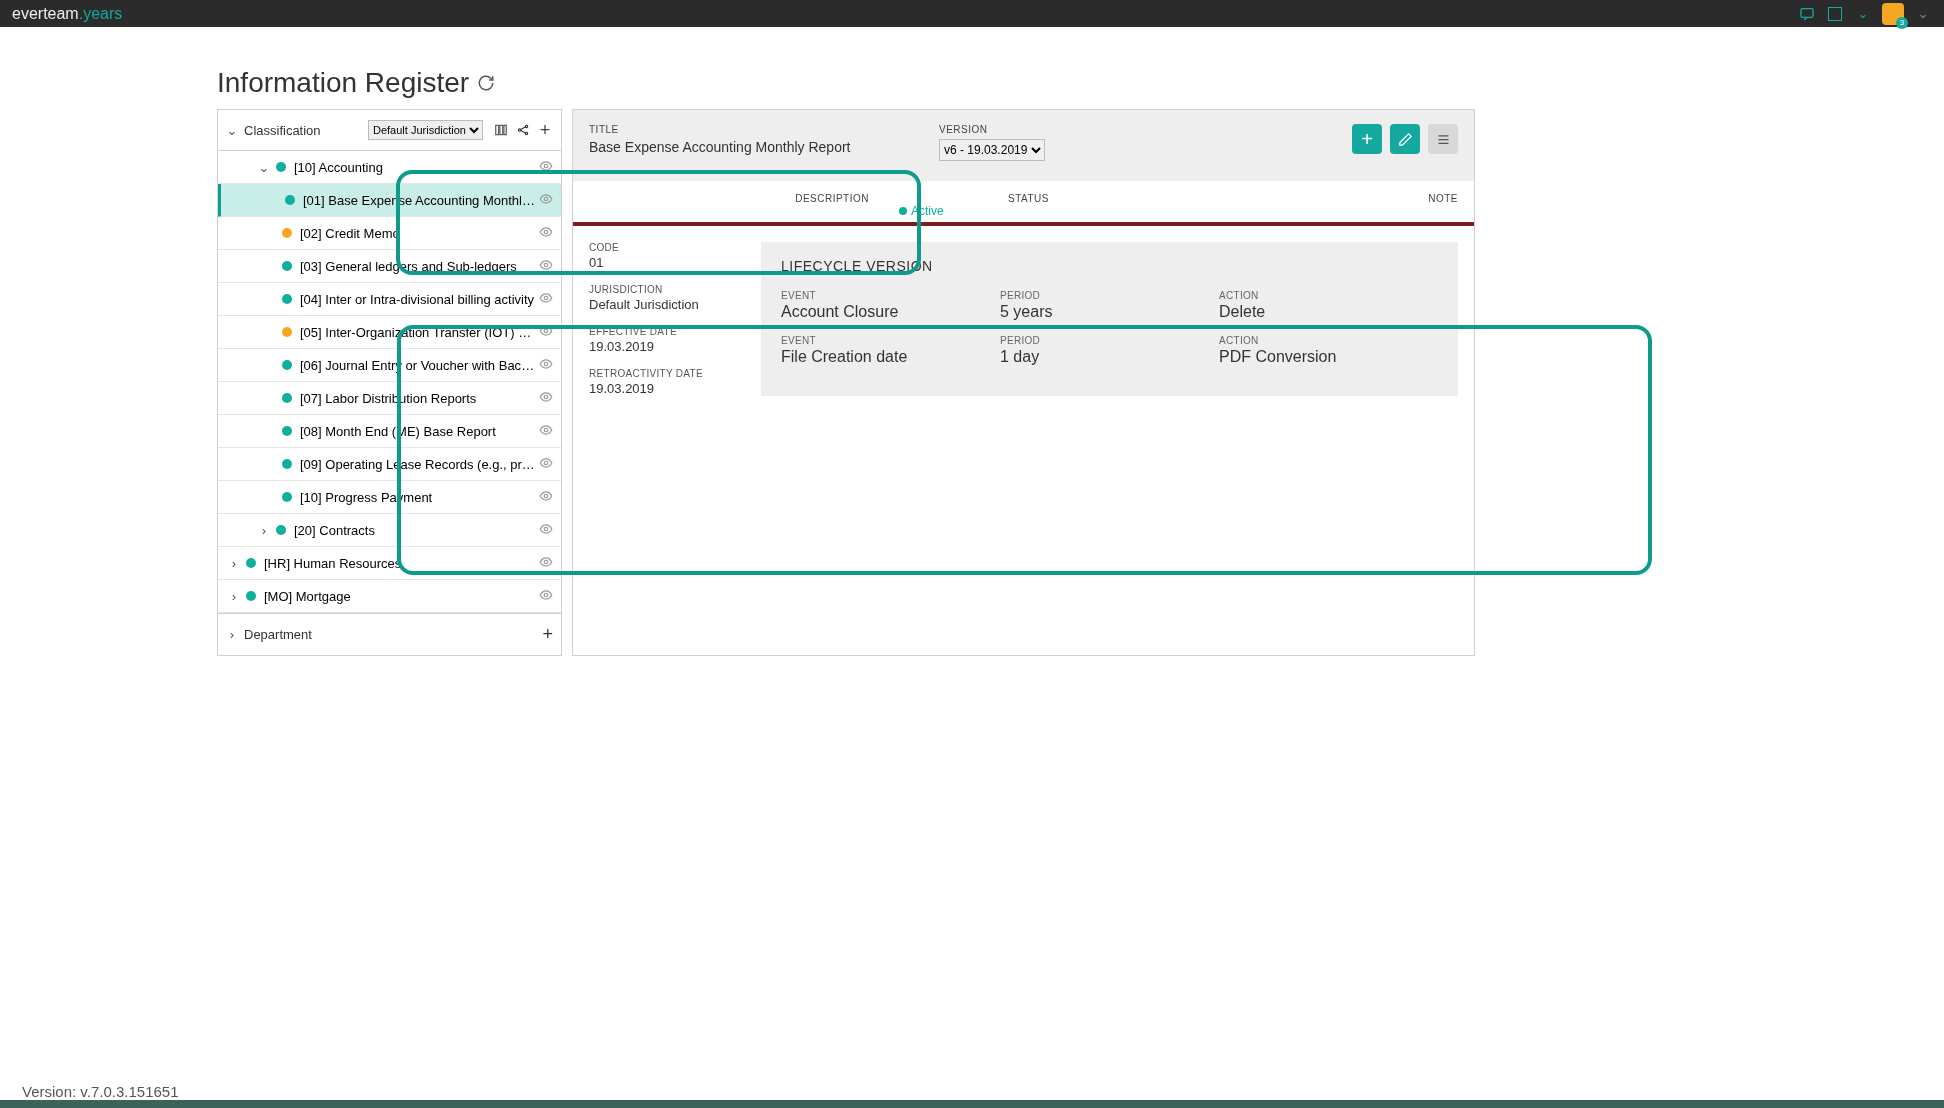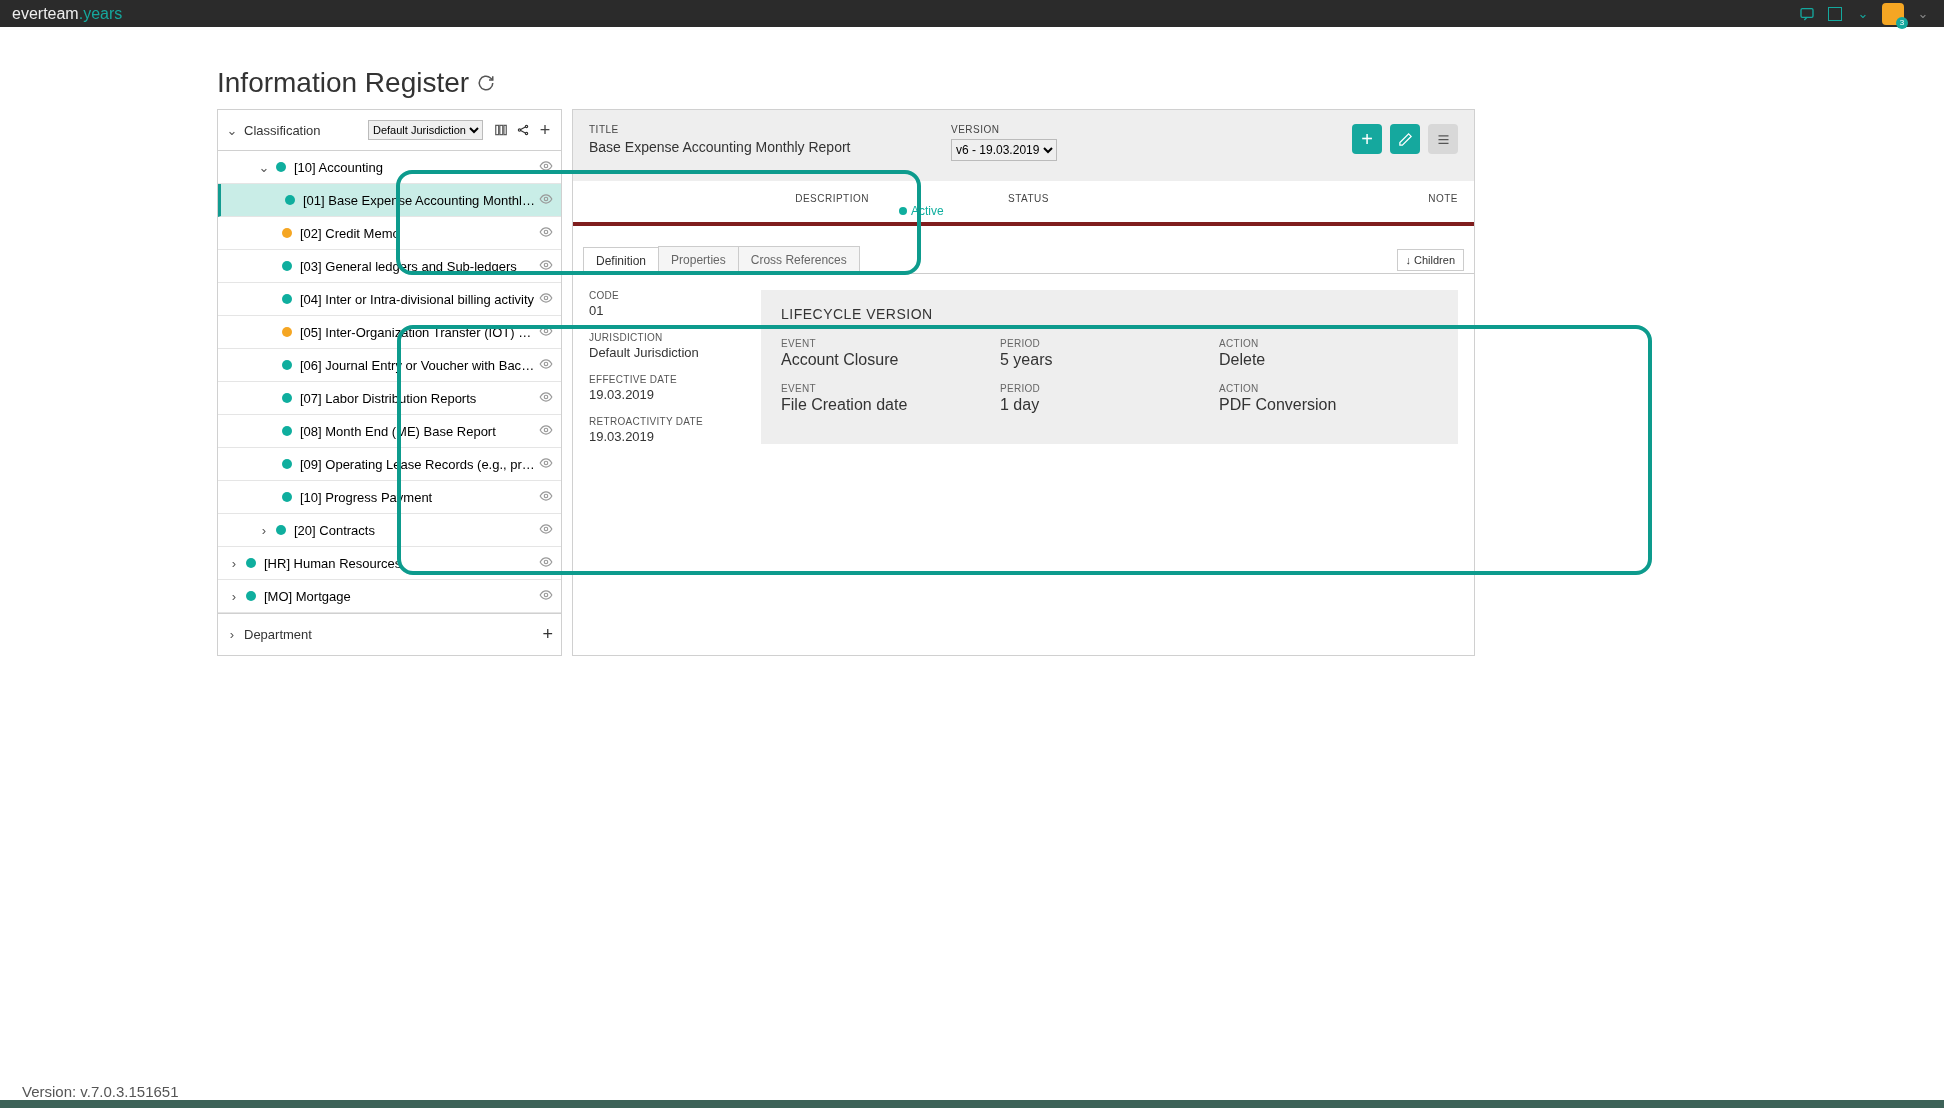--- a/index.html
+++ b/index.html
@@ -30,21 +30,21 @@
 .tree-row { display:flex; align-items:center; padding:8px 6px; border-bottom:1px solid #e5e5e5; cursor:pointer; position:relative;}
 .tree-row.selected { background:#c9ede7; border-left:3px solid #129b90;}
 .tree-row .dot { width:10px; height:10px; border-radius:50%; margin-right:8px; flex-shrink:0;}
 .dot.green{ background:#0fae9e;} .dot.orange{ background:#f5a623;}
 .tree-row .lbl { flex:1; font-size:13px; color:#000000; white-space:nowrap; overflow:hidden; text-overflow:ellipsis;}
 .tree-row .eye { width:16px; height:16px; color:#999; margin-left:4px;}
 .indent-0{ padding-left:10px;} .indent-1{ padding-left:40px;} .indent-2{ padding-left:64px;}
 .dept-row { display:flex; align-items:center; padding:10px 8px; border-top:1px solid #d0d0d0;}
 .plus-sm{ margin-left:auto; font-size:18px; color:#333;}
 .right { flex:1; border:1px solid #d0d0d0; background:#fff;}
-.right-header { background:#eee; padding:14px 16px 20px 16px; display:flex; align-items:flex-start; gap:32px;}
+.right-header { background:#eee; padding:14px 16px 20px 16px; display:flex; align-items:flex-start; gap:20px;}
 .field-group { display:flex; flex-direction:column; gap:4px;}
 .field-label { font-size:10px; letter-spacing:0.5px; color:#444;}
 .field-value { font-size:14px; color:#333;}
 select.version { border:1px solid #bbb; font-size:12px; height:22px;}
 .right-actions { margin-left:auto; display:flex; gap:8px;}
 .act-btn { width:30px; height:30px; border-radius:4px; display:flex; align-items:center; justify-content:center; cursor:pointer;}
 .act-btn.green{ background:#15a89e; color:#fff;}
 .act-btn.grey{ background:#d8d8d8; color:#555;}
 .cols { display:flex; padding:12px 16px 4px; gap:30px; border-bottom:4px solid #7f1d1d;text-align:right;}
 .col-h { font-size:10px; color:#444; letter-spacing:0.5px;}
@@ -321,26 +321,20 @@
           <div class="status-val">
               <span class="dot green" style="width:8px;height:8px;border-radius:50%;"></span>
               <span>Active</span>
             </div>
         </div>
         <div class="col-note">
             <div class="col-h">NOTE</div>
           </div>
       </div>
 
-      <div class="tabs">
-        <div class="tab active">Definition</div>
-        <div class="tab">Properties</div>
-        <div class="tab">Cross References</div>
-        <div class="children-btn">↓ <span>Children</span></div>
-      </div>
 
       <div class="detail-body">
         <div class="meta-left">
           <div class="meta-item">
               <div class="ml">CODE</div>
               <div class="mv">01</div>
             </div>
           <div class="meta-item">
               <div class="ml">JURISDICTION</div>
               <div class="mv">Default Jurisdiction</div>

